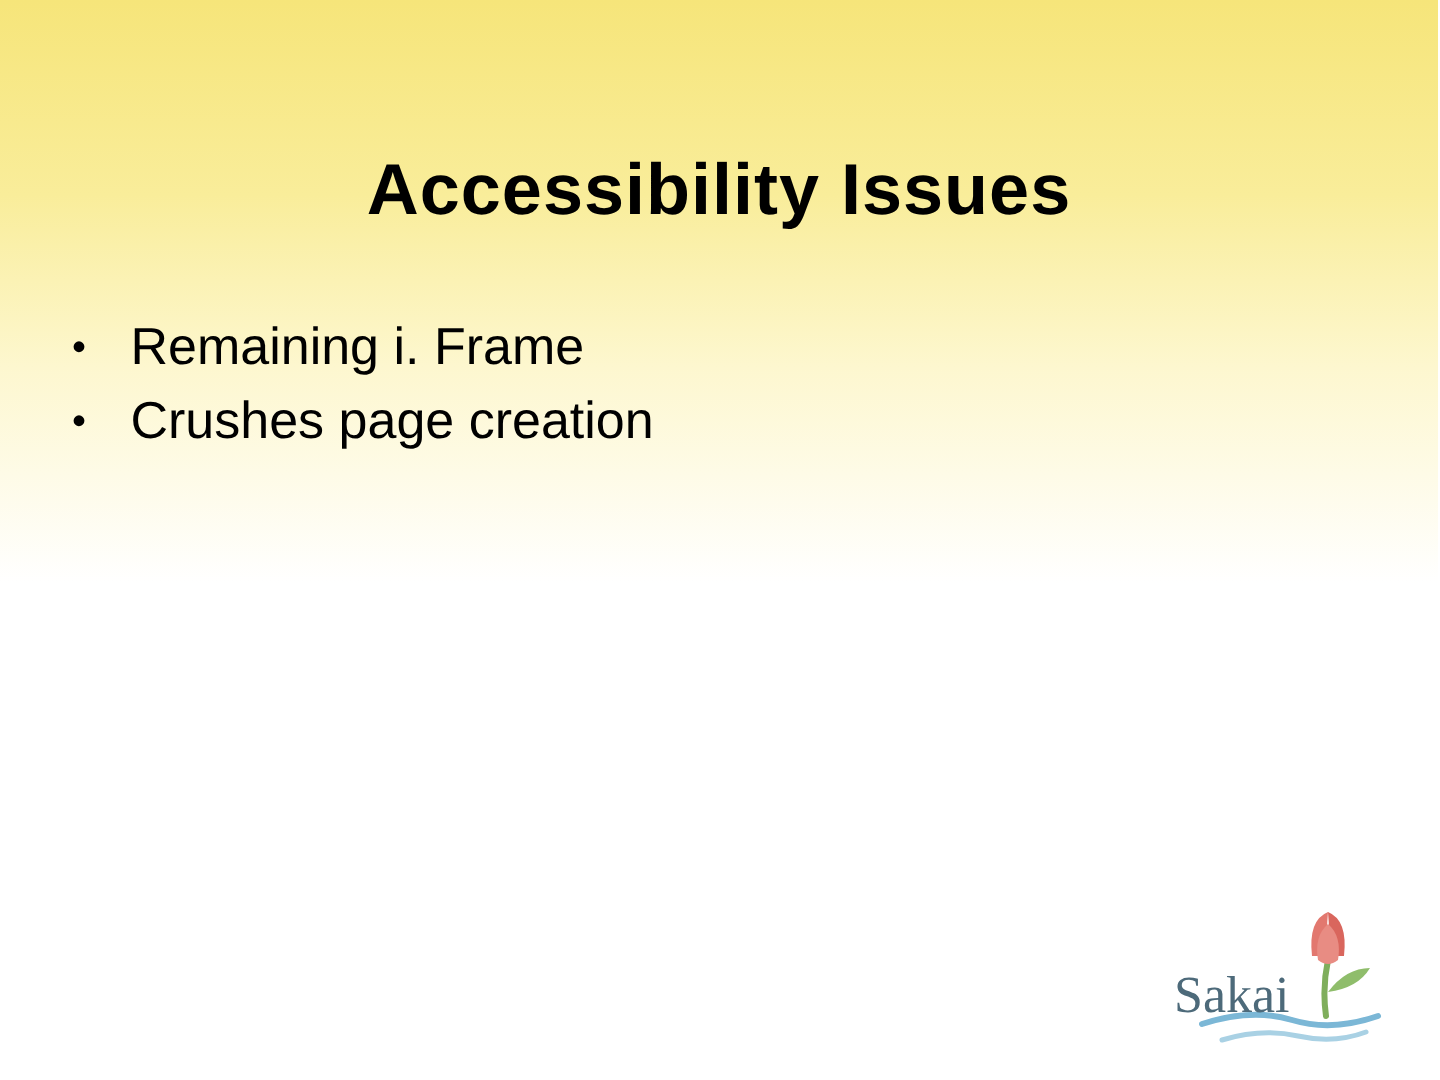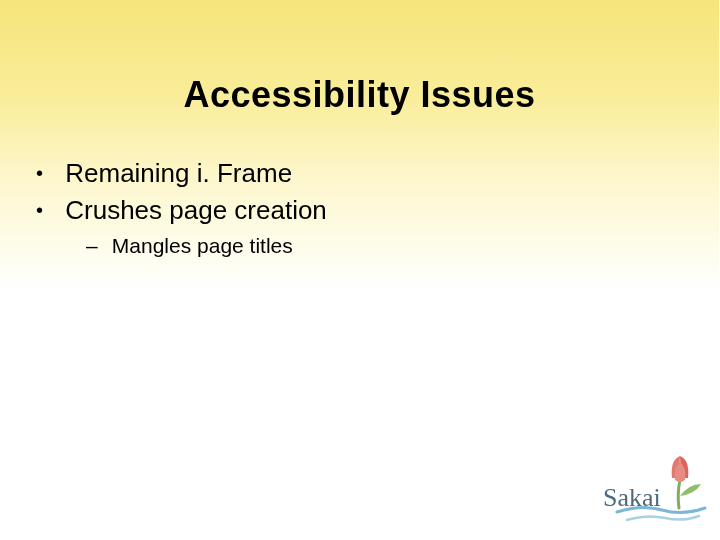--- a/index.html
+++ b/index.html
@@ -59,46 +59,41 @@
       font-size: 21px;
       margin-bottom: 4px;
     }
     ul.level2 > li::before {
       content: "–";
       display: inline-block;
       width: 20px;
     }
     .logo {
       position: absolute;
-      right: 2px;
+      right: 18px;
       bottom: 10px;
       width: 120px;
       height: 80px;
     }
     .logo svg { width: 100%; height: 100%; }
   </style>
 </head>
 <body>
 
 <div class="slide">
 
   <div class="title">Accessibility Issues</div>
 
   <div class="content">
     <ul class="level1">
       <li>
         <span>Remaining i. Frame</span>
       </li>
       <li>
         <span>Crushes page creation</span>
-        <ul class="level2">
-          <li>
-            <span>Mangles page titles</span>
-          </li>
-        </ul>
       </li>
     </ul>
   </div>
 
   <div class="logo">
     <svg viewBox="0 0 120 80">
 
       <path d="M 20 62 Q 45 54, 65 60 Q 85 66, 108 58" fill="none" stroke="#7bb7d6" stroke-width="3" stroke-linecap="round"></path>
       <path d="M 30 70 Q 50 64, 68 68 Q 86 72, 102 66" fill="none" stroke="#a9d1e4" stroke-width="2.5" stroke-linecap="round"></path>
 

